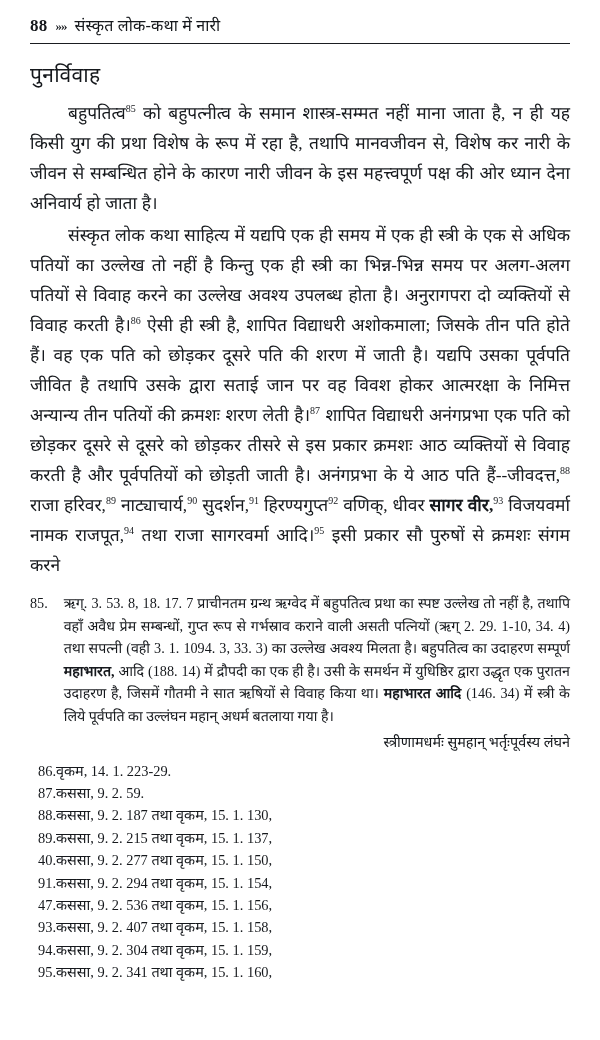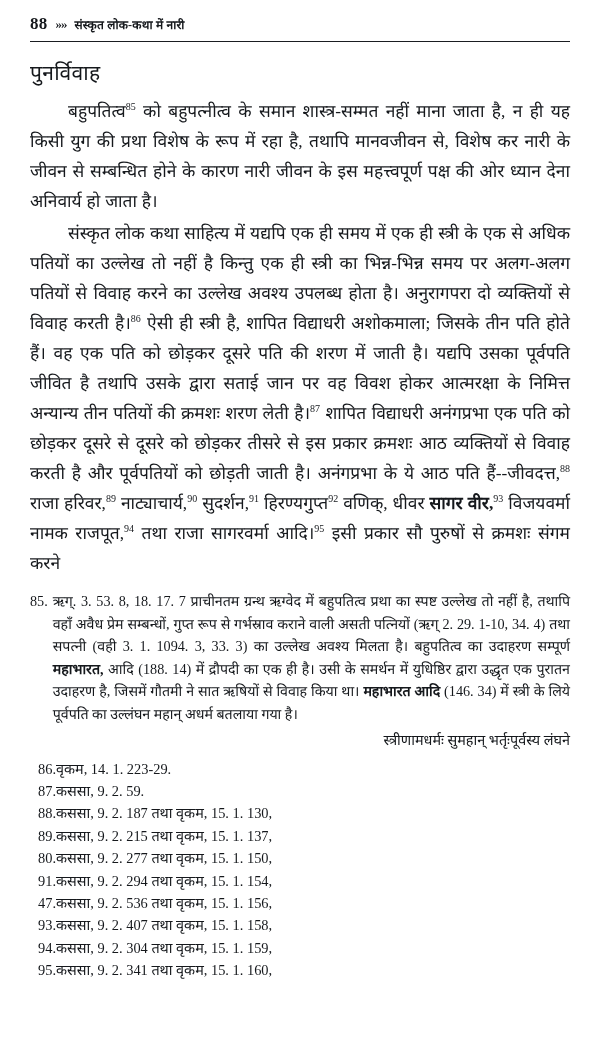--- a/index.html
+++ b/index.html
@@ -35,22 +35,22 @@
   .header .folio {
     font-size: 17px;
     font-weight: bold;
   }
   .header .orn {
     font-size: 13px;
     letter-spacing: -1px;
     transform: translateY(-1px);
   }
   .header .htitle {
-    font-size: 12px;
-    font-weight: bold;
+    font-size: 16px;
+    font-weight: normal;
   }
   .rule {
     border: 0;
     border-top: 1.6px solid #1a1d21;
     margin: 2px 0 16px 0;
   }
   
   .section-title {
     font-size: 21px;
     font-weight: normal;
@@ -74,21 +74,21 @@
   }
   .para b { font-weight: bold; }
   
   .footnotes {
     margin-top: 12px;
     font-size: 14.2px;
     line-height: 22.5px;
   }
   .fn-first {
     display: flex;
-    gap: 5px;
+    gap: 16px;
     text-align: justify;
   }
   .fn-first .fn-num {
     flex: 0 0 auto;
     white-space: nowrap;
   }
   .fn-first .fn-body {
     flex: 1 1 auto;
     text-align: justify;
   }
@@ -145,21 +145,21 @@
     <div class="fn-line">
       <span class="fn-num">87.</span><span>कससा, 9. 2. 59.</span>
     </div>
     <div class="fn-line">
       <span class="fn-num">88.</span><span>कससा, 9. 2. 187 तथा वृकम, 15. 1. 130,</span>
     </div>
     <div class="fn-line">
       <span class="fn-num">89.</span><span>कससा, 9. 2. 215 तथा वृकम, 15. 1. 137,</span>
     </div>
     <div class="fn-line">
-      <span class="fn-num">80.</span><span>कससा, 9. 2. 277 तथा वृकम, 15. 1. 150,</span>
+      <span class="fn-num">40.</span><span>कससा, 9. 2. 277 तथा वृकम, 15. 1. 150,</span>
     </div>
     <div class="fn-line">
       <span class="fn-num">91.</span><span>कससा, 9. 2. 294 तथा वृकम, 15. 1. 154,</span>
     </div>
     <div class="fn-line">
       <span class="fn-num">47.</span><span>कससा, 9. 2. 536 तथा वृकम, 15. 1. 156,</span>
     </div>
     <div class="fn-line">
       <span class="fn-num">93.</span><span>कससा, 9. 2. 407 तथा वृकम, 15. 1. 158,</span>
     </div>

